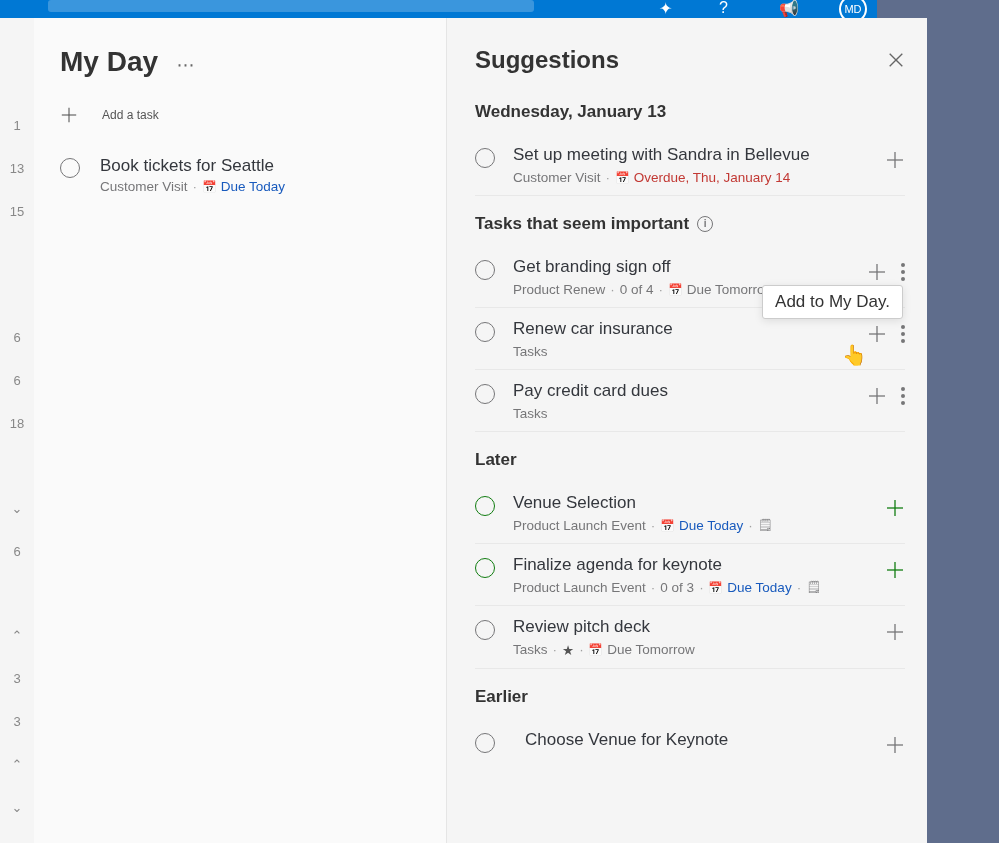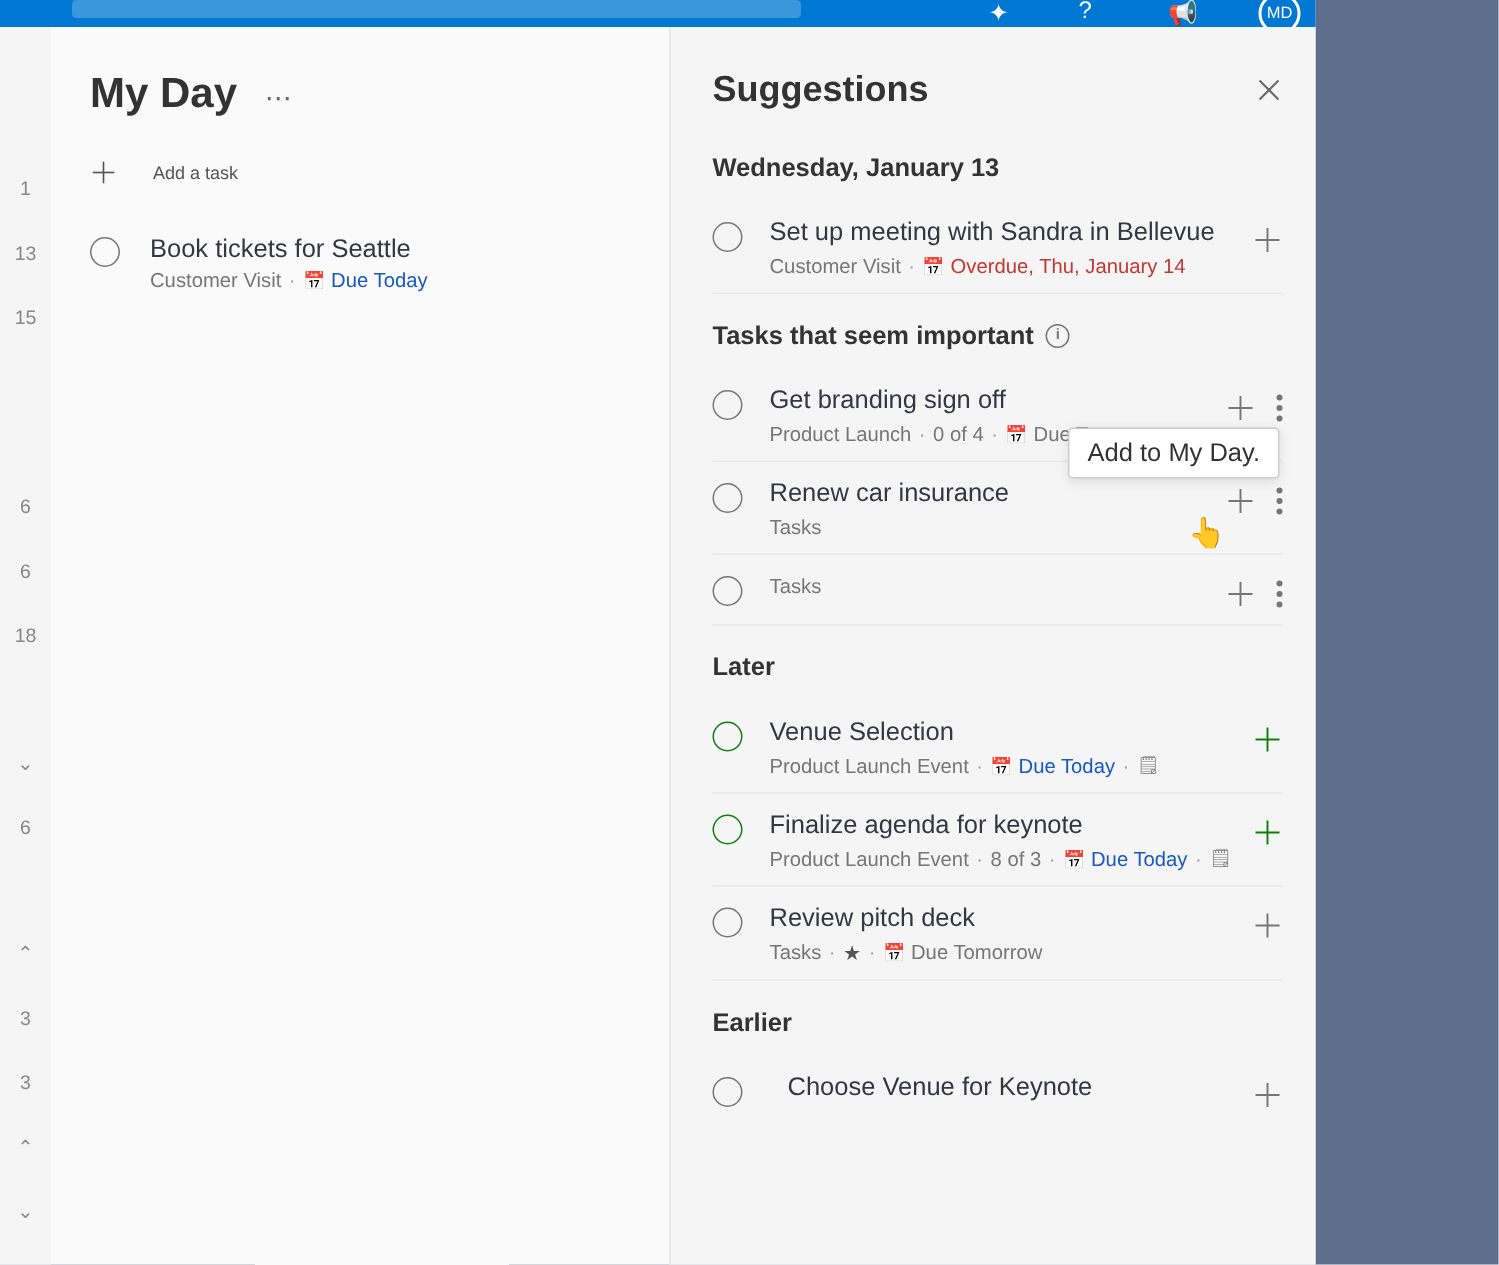--- a/index.html
+++ b/index.html
@@ -24,21 +24,21 @@
 .task { display: flex; align-items: flex-start; margin-top: 24px; padding: 8px 0; }
 .circle { width: 20px; height: 20px; border: 1.5px solid #767678; border-radius: 50%; flex-shrink: 0; margin-top: 2px; cursor: pointer; }
 .task-body { margin-left: 20px; }
 .task-title { font-size: 17px; color: #34373d; }
 .task-meta { font-size: 13.5px; color: #767678; margin-top: 3px; display: flex; align-items: center; flex-wrap: wrap; gap: 5px; }
 .due { color: #185abd; }
 .overdue { color: #c23934; }
 .dot { color: #a0a0a0; }
 .cal-icon { font-size: 12px; }
 
-.panel { position: absolute; left: 446px; top: 18px; width: 431px; height: 825px; background: #f5f5f5; border-left: 1px solid #e5e5e5; padding: 28px 22px 0 28px; overflow: hidden; }
+.panel { position: absolute; left: 446px; top: 18px; width: 481px; height: 825px; background: #f5f5f5; border-left: 1px solid #e5e5e5; padding: 28px 22px 0 28px; overflow: hidden; }
 .panel-head { display: flex; justify-content: space-between; align-items: center; margin-bottom: 28px; }
 .panel-title { font-size: 24px; font-weight: 600; color: #333; }
 .close-x { width: 18px; height: 18px; stroke: #666; stroke-width: 1.5; cursor: pointer; }
 .section-h { font-size: 17px; font-weight: 600; color: #333; margin: 18px 0 12px; display: flex; align-items: center; gap: 8px; }
 .info-icon { width: 16px; height: 16px; border: 1.3px solid #767678; border-radius: 50%; display: inline-flex; align-items: center; justify-content: center; font-size: 10px; color: #767678; }
 .sug-item { display: flex; align-items: flex-start; padding: 10px 0; border-bottom: 1px solid #e8e8e8; }
 .sug-item:last-child { border-bottom: none; gap: 12px; }
 .sug-circle { width: 20px; height: 20px; border: 1.5px solid #767678; border-radius: 50%; flex-shrink: 0; margin-top: 4px; cursor: pointer; }
 .sug-circle.green { border-color: #107c10; }
 .sug-body { margin-left: 18px; flex: 1; }
@@ -149,21 +149,21 @@
         </div>
         <div class="section-h">
           <span>Tasks that seem important</span>
           <span class="info-icon">i</span>
         </div>
         <div class="sug-item">
           <div class="sug-circle "></div>
       <div class="sug-body">
         <div class="sug-title">Get branding sign off</div>
         <div class="sug-meta">
-              <span>Product Launch</span>
+              <span>Product Renew</span>
               <span class="dot">·</span>
               <span>0 of 4</span>
               <span class="dot">·</span>
               <span class=""><span class="cal-icon">📅</span> Due Tomorrow</span>
             </div>
       </div>
       <div class="sug-actions">
         <svg class="add-plus " viewBox="0 0 20 20">
               <line x1="10" y1="2" x2="10" y2="18"></line>
               <line x1="2" y1="10" x2="18" y2="10"></line>
@@ -191,20 +191,21 @@
         <div class="more-dots">
               <span></span>
               <span></span>
               <span></span>
             </div>
       </div>
         </div>
         <div class="sug-item">
           <div class="sug-circle "></div>
       <div class="sug-body">
+        <div class="sug-title">Pay credit card dues</div>
         <div class="sug-meta">
               <span>Tasks</span>
             </div>
       </div>
       <div class="sug-actions">
         <svg class="add-plus " viewBox="0 0 20 20">
               <line x1="10" y1="2" x2="10" y2="18"></line>
               <line x1="2" y1="10" x2="18" y2="10"></line>
             </svg>
         <div class="more-dots">
@@ -237,21 +238,21 @@
 
       </div>
         </div>
         <div class="sug-item">
           <div class="sug-circle green"></div>
       <div class="sug-body">
         <div class="sug-title">Finalize agenda for keynote</div>
         <div class="sug-meta">
               <span>Product Launch Event</span>
               <span class="dot">·</span>
-              <span>8 of 3</span>
+              <span>0 of 3</span>
               <span class="dot">·</span>
               <span class="due"><span class="cal-icon">📅</span> Due Today</span>
               <span class="dot">·</span>
               <span class="note-icon">🗒</span>
             </div>
       </div>
       <div class="sug-actions">
         <svg class="add-plus green" viewBox="0 0 20 20">
               <line x1="10" y1="2" x2="10" y2="18"></line>
               <line x1="2" y1="10" x2="18" y2="10"></line>

